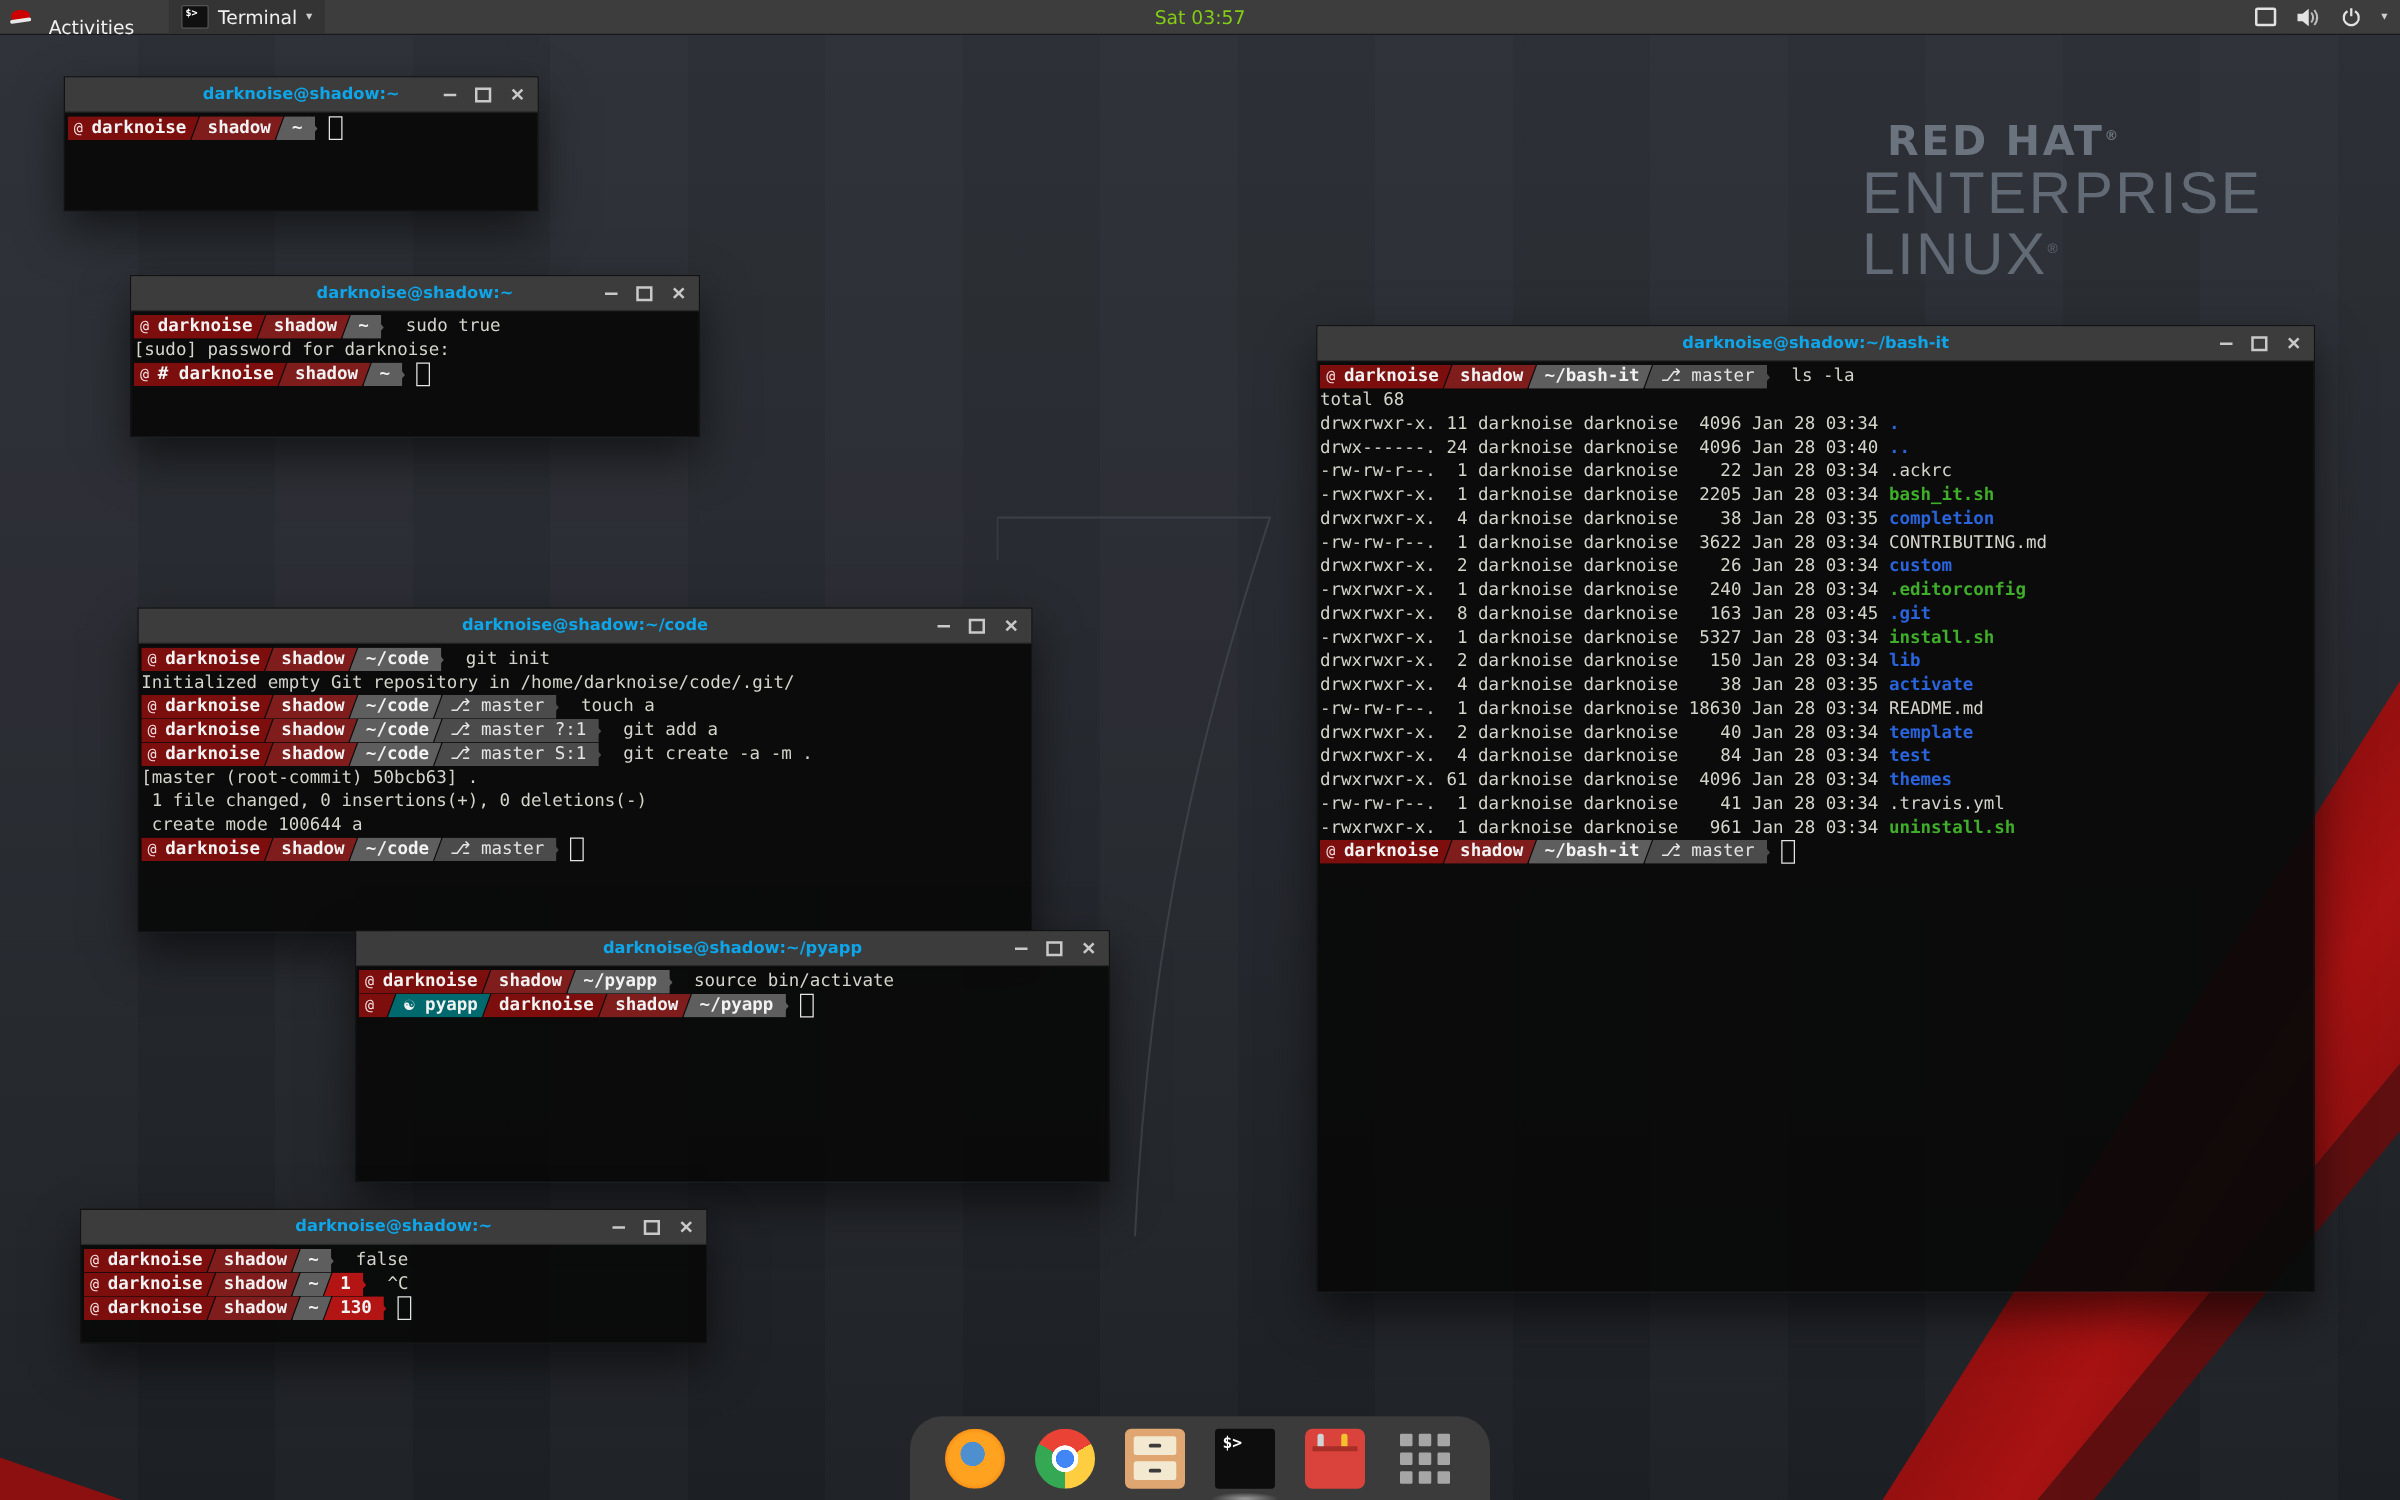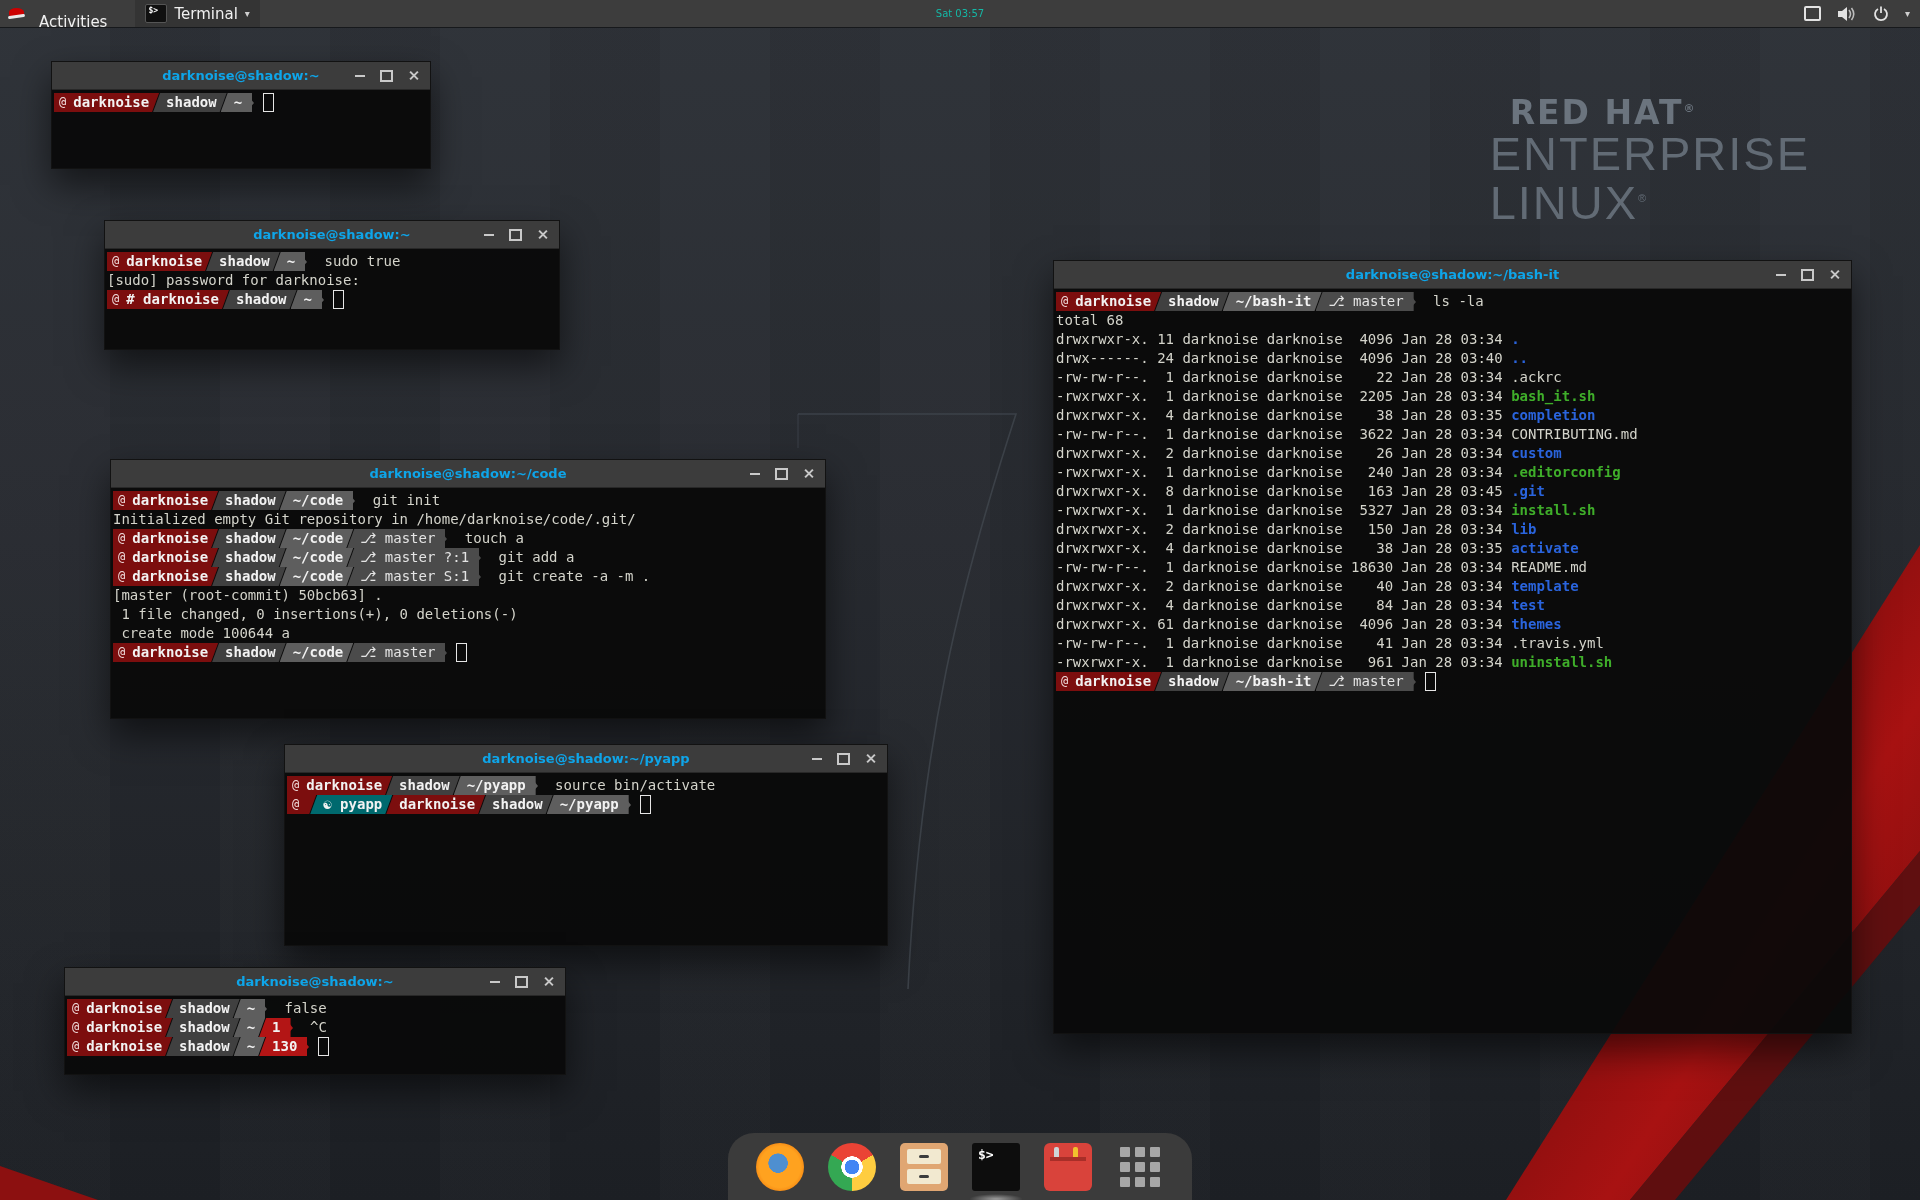--- a/index.html
+++ b/index.html
@@ -20,21 +20,21 @@
     border-bottom:1px solid #17191c;display:flex;align-items:center;color:#f0f0f0;font-size:15px;}
   .tb-left{display:flex;align-items:center;gap:8px;padding-left:8px;}
   .redhat-icon{width:17px;height:17px;position:relative;display:inline-block;}
   .redhat-icon i{position:absolute;left:1px;top:3px;width:15px;height:8px;background:#cc0000;border-radius:50% 50% 20% 20%;}
   .redhat-icon b{position:absolute;left:0;top:10px;width:17px;height:3px;background:#e8e8e8;border-radius:2px;transform:rotate(-8deg);}
   .activities{padding:0 6px;margin-top:16px;}
   .appmenu{display:flex;align-items:center;gap:7px;margin-left:14px;background:#343434;height:27px;padding:0 10px;}
   .mini-term{width:18px;height:16px;background:#101010;border:1px solid #555;border-radius:2px;
     color:#fff;font:bold 8px "DejaVu Sans Mono",monospace;display:flex;align-items:flex-start;justify-content:flex-start;padding:1px 0 0 2px;}
   .caret{font-size:10px;color:#cfcfcf;}
-  .clock{position:absolute;left:50%;transform:translateX(-50%);color:#14b8a6;font-size:10px;}
+  .clock{position:absolute;left:50%;transform:translateX(-50%);color:#84cc16;font-size:15px;}
   .tb-right{position:absolute;right:10px;display:flex;align-items:center;gap:16px;}
   .win-icon{width:13px;height:11px;border:2px solid #e2e2e2;border-radius:2px;display:inline-block;}
   .tb-right svg{display:block;}
   
   .twin{position:absolute;border:1px solid #121212;box-shadow:0 16px 34px rgba(0,0,0,.55);z-index:2;}
   .titlebar{height:27px;background:#3c3c3c;border-bottom:1px solid #282828;display:flex;align-items:center;justify-content:center;
     position:relative;font:bold 13px "DejaVu Sans",sans-serif;color:#0ea5e9;}
   .winbtns{position:absolute;right:11px;top:0;height:100%;display:flex;align-items:center;gap:15px;}
   .wb{display:inline-block;position:relative;}
   .wb-min{width:10px;height:0;border-top:2px solid #c9c9c9;}
@@ -43,36 +43,36 @@
   .wb-close::before,.wb-close::after{content:"";position:absolute;left:5px;top:0;width:2px;height:11px;background:#c9c9c9;}
   .wb-close::before{transform:rotate(45deg);} .wb-close::after{transform:rotate(-45deg);}
   .tbody{position:absolute;left:0;right:0;top:28px;bottom:0;background:rgba(9,9,9,.95);overflow:hidden;padding:3px 0 0 2px;}
   .tline{white-space:pre;font:14px "DejaVu Sans Mono","DejaVu Sans",monospace;color:#d4d4cb;height:19px;line-height:19px;}
   .tline.prompt{display:flex;align-items:stretch;}
   .seg{display:inline-flex;align-items:center;padding:0 10px 0 13px;font-weight:bold;color:#f2f2f2;
     clip-path:polygon(7px 0,100% 0,calc(100% - 7px) 100%,0 100%);margin-right:-6px;}
   .seg.first{clip-path:polygon(0 0,100% 0,calc(100% - 7px) 100%,0 100%);padding-left:5px;}
   .seg.last{clip-path:polygon(7px 0,100% 0,100% 100%,0 100%);}
   .seg.user{background:#7c0e0e;}
-  .seg.host{background:#404040;text-align:right;}
+  .seg.host{background:#7f1d1d;text-align:right;}
   .seg.path{background:#5e5e5e;}
   .seg.git{background:#4b4b4b;font-weight:normal;color:#e4e4e4;}
   .seg.exit{background:#b31515;}
   .seg.venv{background:#00696e;}
   .picon{font-weight:normal;color:#f0dcdc;font-size:12px;margin-right:7px;}
   .tip{width:0;height:0;border-top:10px solid transparent;border-bottom:9px solid transparent;border-left:8px solid transparent;}
   .tip.path{border-left-color:#5e5e5e;} .tip.git{border-left-color:#4b4b4b;}
   .tip.exit{border-left-color:#b31515;}
   .cmd{padding-left:9px;}
   .cursor{display:inline-block;width:9px;height:17px;border:1px solid #e6e6e6;margin-left:9px;align-self:center;}
   .f-dir{color:#2a64dd;font-weight:bold;} .f-exec{color:#3fae2a;font-weight:bold;} .f-file{color:#d4d4cb;}
   
   #win1{left:51px;top:61px;width:378px;height:106px;}
   #win2{left:104px;top:220px;width:454px;height:128px;}
-  #win3{left:110px;top:459px;width:714px;height:258px;}
+  #win3{left:110px;top:486px;width:714px;height:258px;}
   #win4{left:284px;top:744px;width:602px;height:200px;}
   #win5{left:64px;top:967px;width:500px;height:106px;}
   #win6{left:1053px;top:260px;width:797px;height:772px;}
   
   .dock{position:absolute;left:50%;transform:translateX(-50%);bottom:0;height:67px;background:#3b3b3b;
     border-radius:26px 26px 0 0;display:flex;align-items:center;gap:24px;padding:0 28px;z-index:8;}
   .dicon{width:48px;height:48px;position:relative;}
   .ic-firefox{border-radius:50%;
     background:radial-gradient(circle at 46% 42%,#4e8fd0 0 25%,rgba(78,143,208,0) 26%),
                radial-gradient(circle at 50% 50%,#ffa21f 0 60%,#e25b00 100%);}

